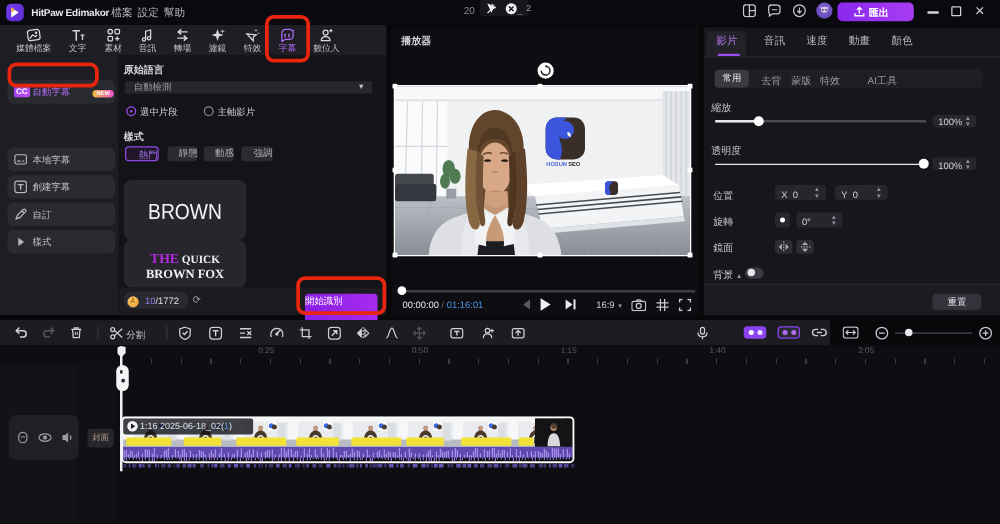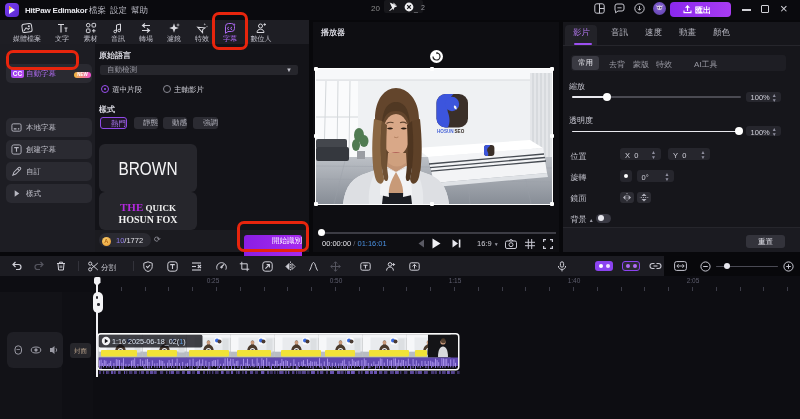--- a/index.html
+++ b/index.html
@@ -278,30 +278,30 @@
       <div class="mlabel" style="left:4px;top:60px;">樣式</div>
       <div class="pill" style="left:5px;width:27px;background:#201627;border:1px solid #9049e8;color:#a877f0;">熱門</div>
       <div class="pill" style="left:39px;width:24px;">靜態</div>
       <div class="pill" style="left:68px;width:24px;">動感</div>
       <div class="pill" style="left:98px;width:25px;">強調</div>
       <div class="samplebox" style="top:100px;height:48px;">
         <div style="position:absolute;left:0;width:100%;top:15px;text-align:center;color:#f4f4f6;font-size:17.5px;letter-spacing:0;transform:scaleX(0.88);font-weight:300;">BROWN</div>
       </div>
       <div class="samplebox" style="top:148px;height:38px;">
         <div style="position:absolute;left:0;width:100%;top:9px;text-align:center;font-family:'Liberation Serif',serif;font-weight:bold;font-size:9px;"><span style="color:#b429e0;font-size:11px;">THE</span> <span style="color:#f0f0f0;">QUICK</span></div>
-        <div style="position:absolute;left:0;width:100%;top:22px;text-align:center;font-family:'Liberation Serif',serif;font-weight:bold;font-size:10px;color:#f0f0f0;">HOSUN FOX</div>
+        <div style="position:absolute;left:0;width:100%;top:22px;text-align:center;font-family:'Liberation Serif',serif;font-weight:bold;font-size:10px;color:#f0f0f0;">BROWN FOX</div>
       </div>
     </div>
     <div id="midfooter">
       <div style="position:absolute;left:4px;top:3px;width:52px;height:14px;background:#2a2a31;border-radius:7px;"></div>
       <div style="position:absolute;left:7px;top:6.5px;width:9px;height:9px;border-radius:50%;background:radial-gradient(circle at 40% 35%,#f8d070,#e8942a);"></div>
         <div style="position:absolute;left:9.2px;top:8px;font-size:5.5px;font-weight:bold;color:#b06010;">A</div>
       <div style="position:absolute;left:21px;top:6px;font-size:7.5px;"><span style="color:#8f7be8;">10</span><span style="color:#e0e0e6;">/1772</span></div>
       <div style="position:absolute;left:59px;top:5px;font-size:8px;color:#9a9aa4;">⟳</div>
-      <div style="position:absolute;left:149px;top:5px;width:58px;height:28px;border-radius:3px;background:linear-gradient(90deg,#8a1ee4,#a62bee);color:#fff;font-size:7.5px;text-align:right;line-height:12px;">開始識別</div>
+      <div style="position:absolute;left:149px;top:5px;width:58px;height:28px;border-radius:3px;background:linear-gradient(90deg,#8a1ee4,#a62bee);color:#fff;font-size:7.5px;text-align:left;line-height:12px;">開始識別</div>
     </div>
   </div>
 
   <div id="player" class="abs">
     <div style="position:absolute;left:8px;top:5px;font-size:8px;color:#d0d0d8;font-weight:bold;">播放器</div>
     <svg width="236" height="135" viewBox="0 0 236 135" style="position:absolute;left:3px;top:46.5px;">
       <defs>
         <linearGradient id="floorg" x1="0" y1="0" x2="0" y2="1">
           <stop offset="0" stop-color="#bcc0c6"></stop>
             <stop offset="1" stop-color="#878d96"></stop>

